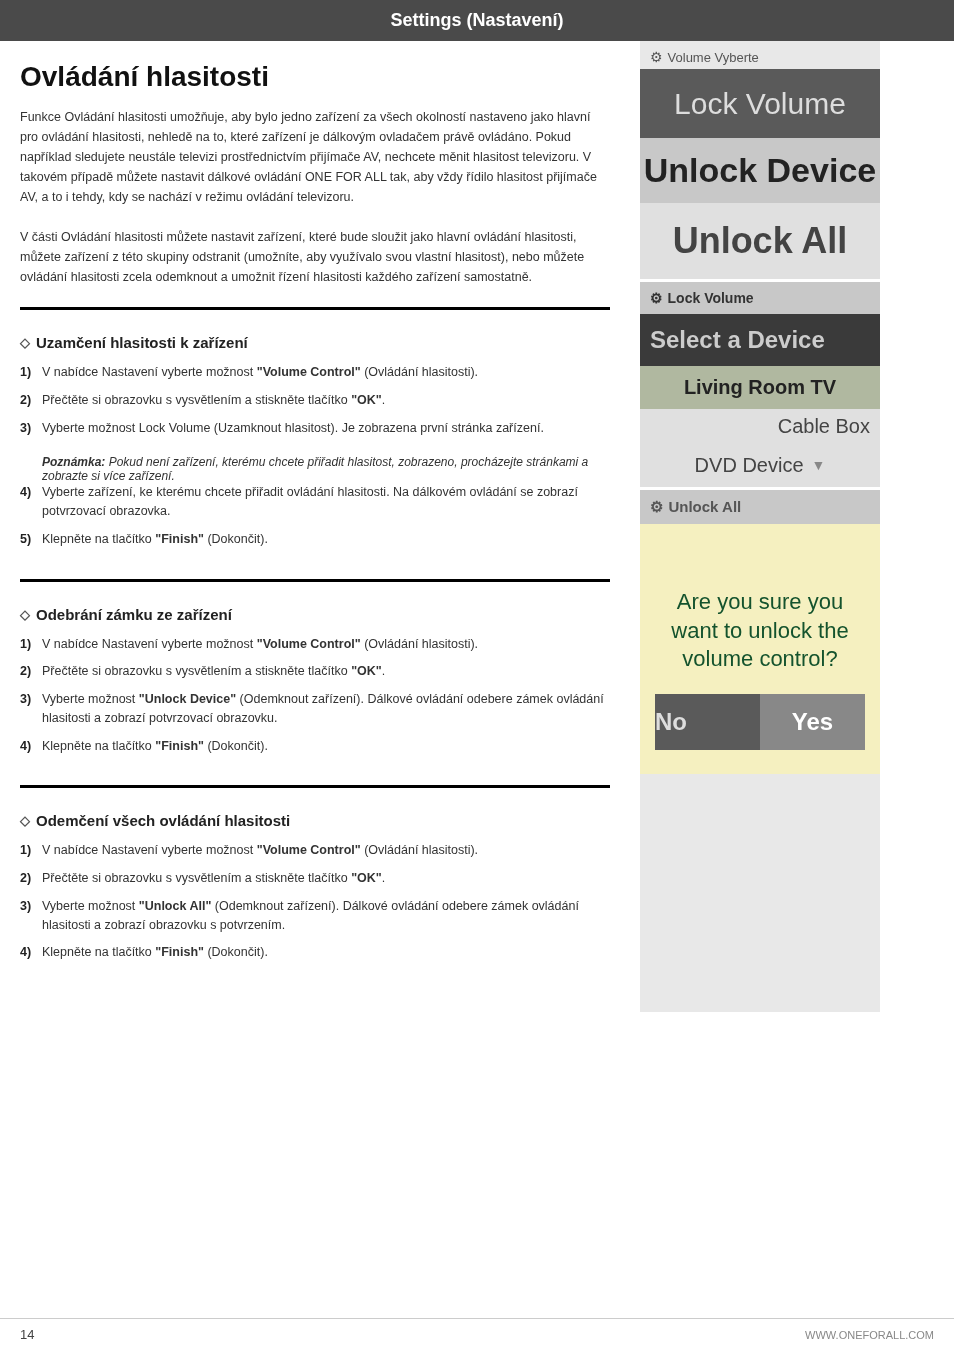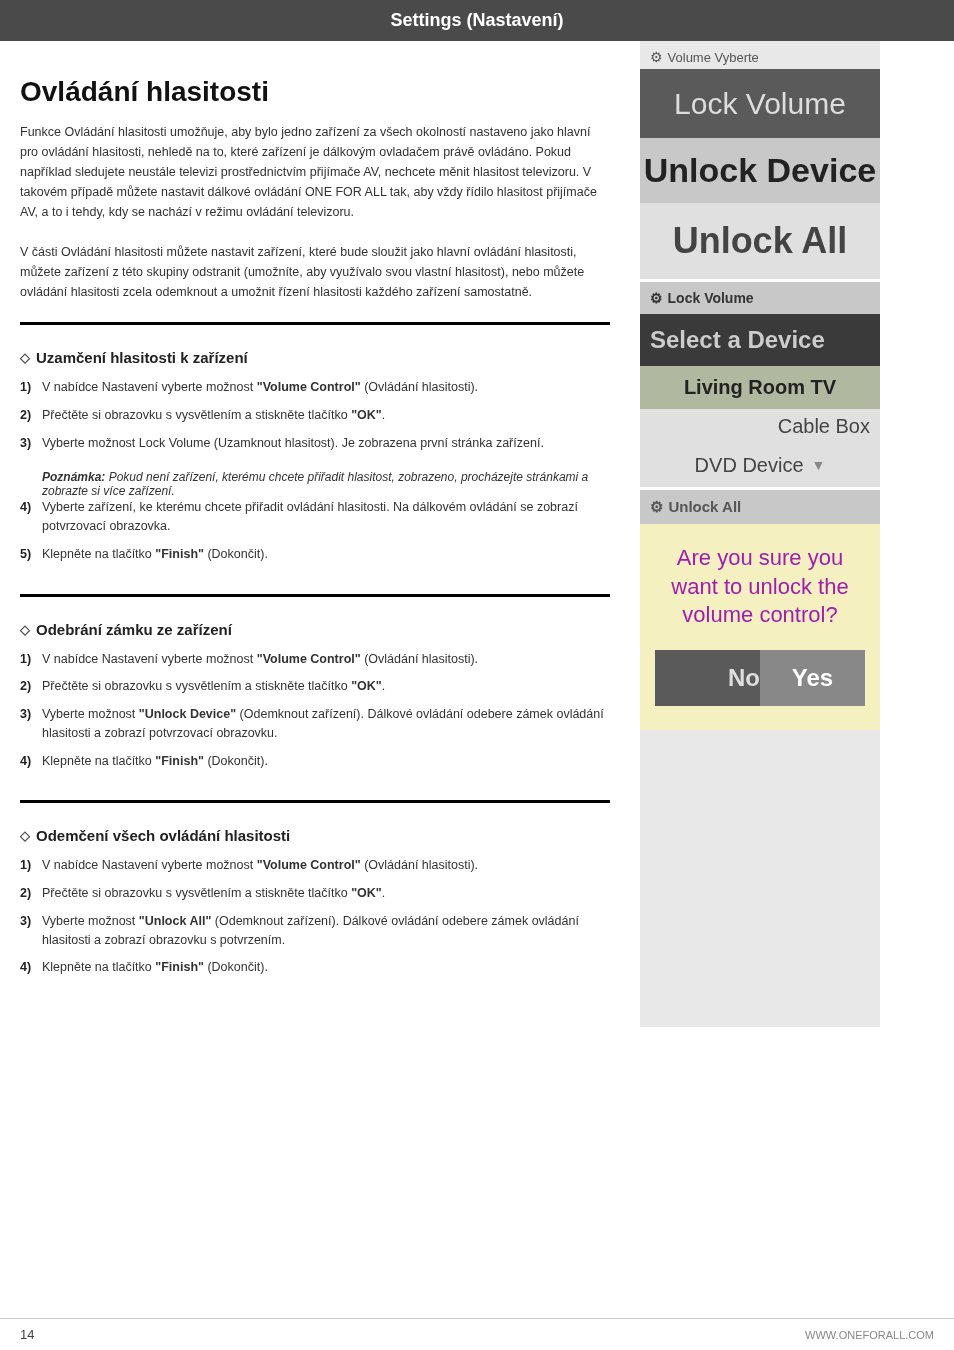--- a/index.html
+++ b/index.html
@@ -24,21 +24,21 @@
 
     .content-wrapper {
       display: flex;
       flex-direction: row;
       padding: 0;
     }
 
     
     .main-content {
       flex: 1;
-      padding: 35px 30px 20px 20px;
+      padding: 20px 30px 20px 20px;
       max-width: 640px;
     }
 
     .main-title {
       font-size: 28px;
       font-weight: bold;
       margin-bottom: 14px;
       color: #111;
     }
 
@@ -227,37 +227,38 @@
     }
 
     .sidebar-unlock-all-confirm {
       background: #f5f0c0;
       text-align: center;
       padding: 20px 15px 24px 15px;
     }
 
     .unlock-all-question {
       font-size: 22px;
-      color: #a21caf;
+      color: #14532d;
       line-height: 1.3;
       margin-bottom: 20px;
+      margin-top: 44px;
     }
 
     .confirm-buttons {
       display: flex;
       gap: 0;
     }
 
     .btn-no {
       flex: 1;
       background: #5a5a5a;
       color: #ddd;
       font-size: 24px;
       font-weight: bold;
-      text-align: right;
+      text-align: left;
       padding: 14px 0;
       cursor: pointer;
     }
 
     .btn-yes {
       flex: 1;
       background: #888;
       color: #fff;
       font-size: 24px;
       font-weight: bold;

